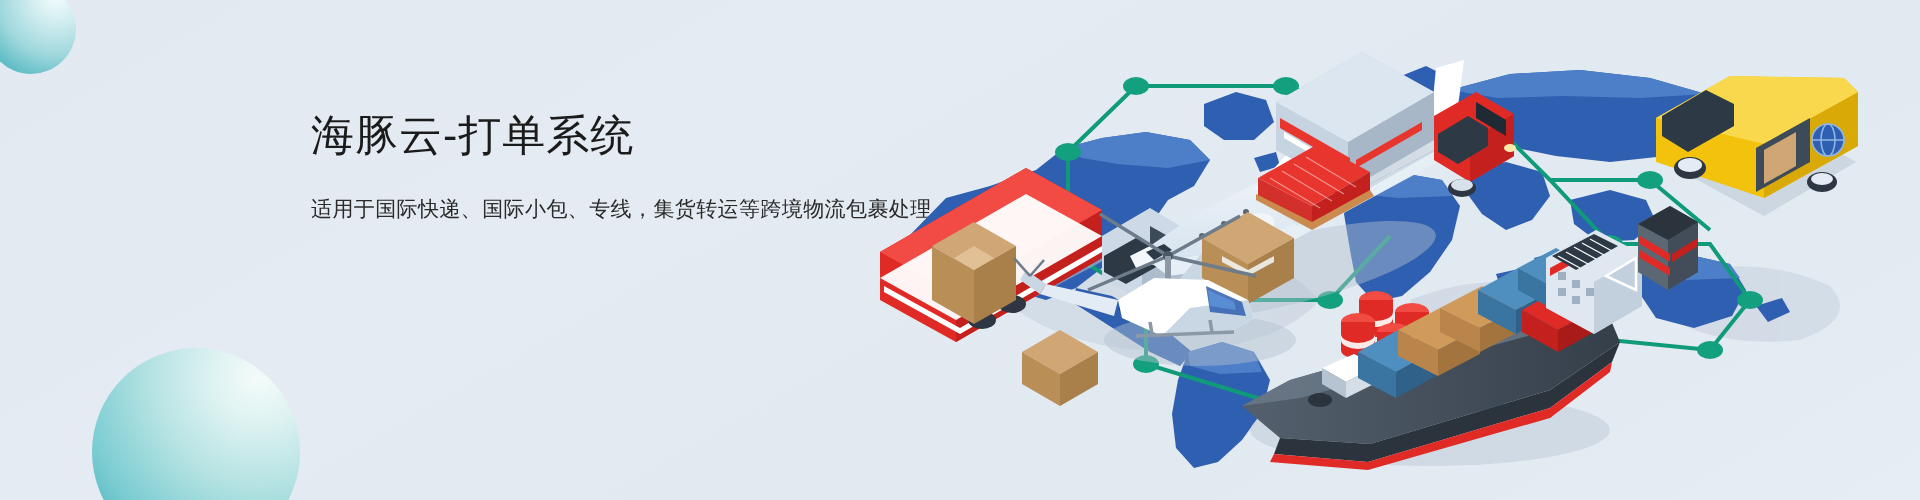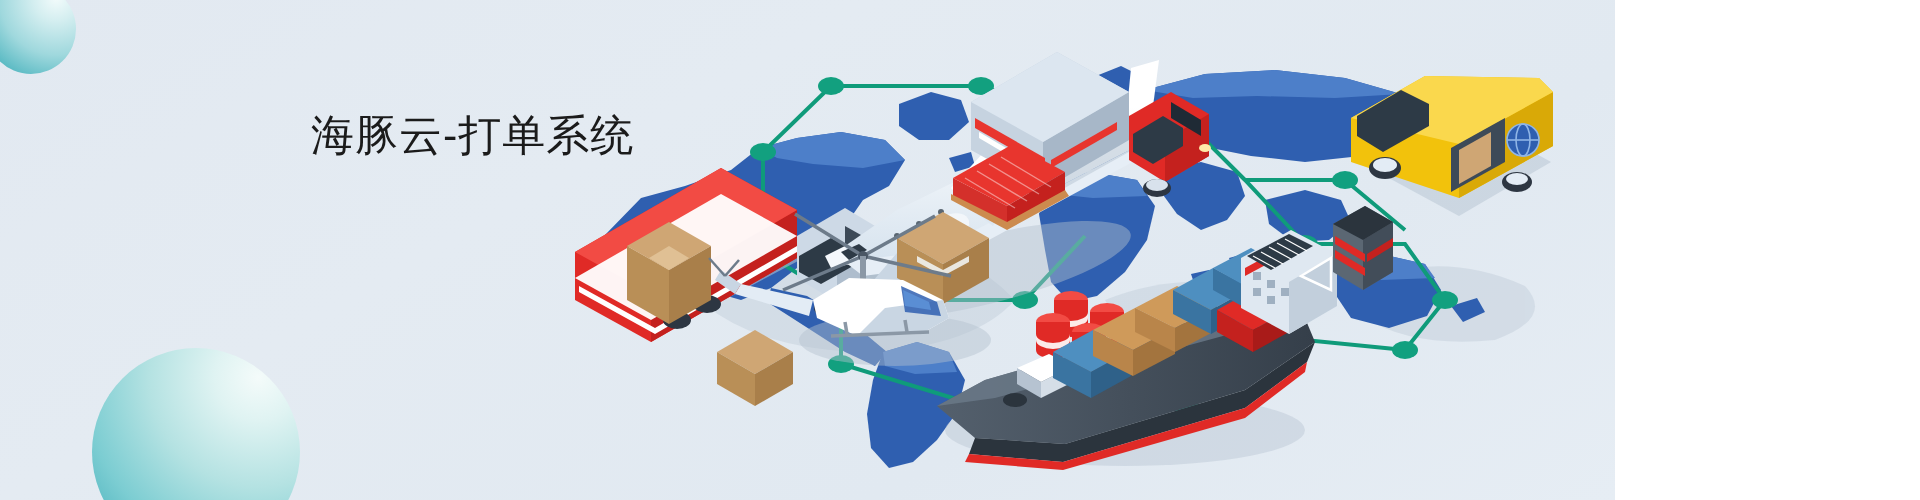--- a/index.html
+++ b/index.html
@@ -8,21 +8,21 @@
   }
   body {
     width: 1920px;
     height: 500px;
     overflow: hidden;
     font-family: "Liberation Sans", "DejaVu Sans", sans-serif;
   }
 
   .banner {
     position: relative;
-    width: 1615px;
+    width: 1920px;
     height: 500px;
     overflow: hidden;
     background: linear-gradient(150deg, #e2e9f1 0%, #e4ebf2 35%, #e1e9f1 70%, #e6edf4 100%);
   }
 
   
   .deco-circle {
     position: absolute;
     border-radius: 50%;
   }
@@ -85,20 +85,21 @@
 </head>
 <body>
 
 <div class="banner">
 
   <div class="deco-circle small"></div>
   <div class="deco-circle large"></div>
 
   <div class="text-block">
     <h1 class="banner-title">海豚云-打单系统</h1>
+    <p class="banner-subtitle">适用于国际快递、国际小包、专线，集货转运等跨境物流包裹处理</p>
   </div>
 
   <div class="illustration">
     <svg viewBox="0 0 1070 500" xmlns="http://www.w3.org/2000/svg">
       <defs>
         <linearGradient id="planeBody" x1="0" y1="0" x2="0" y2="1">
           <stop offset="0" stop-color="#ffffff"></stop>
           <stop offset="1" stop-color="#d5e2ee"></stop>
         </linearGradient>
         <linearGradient id="shipHull" x1="0" y1="0" x2="1" y2="0">

